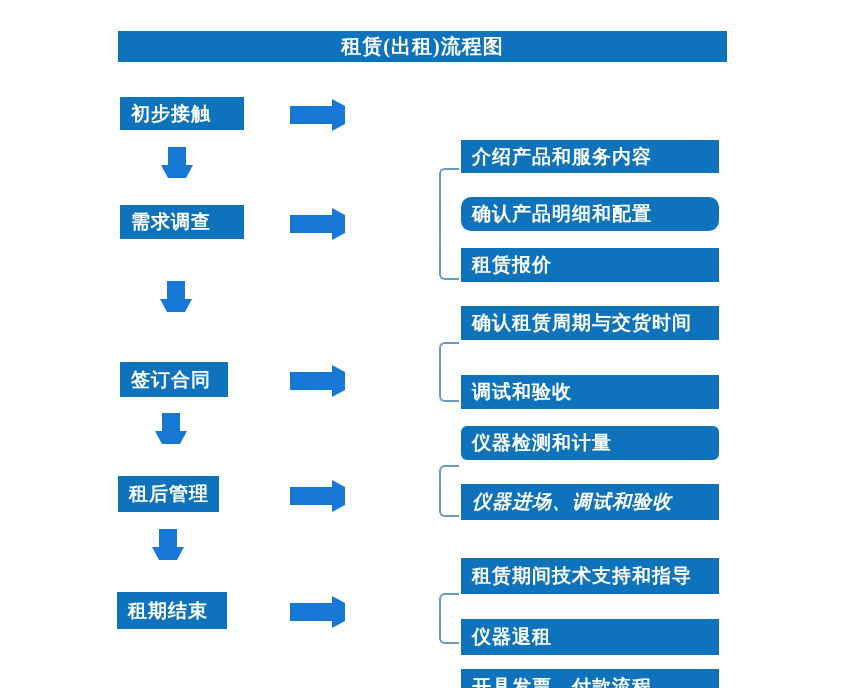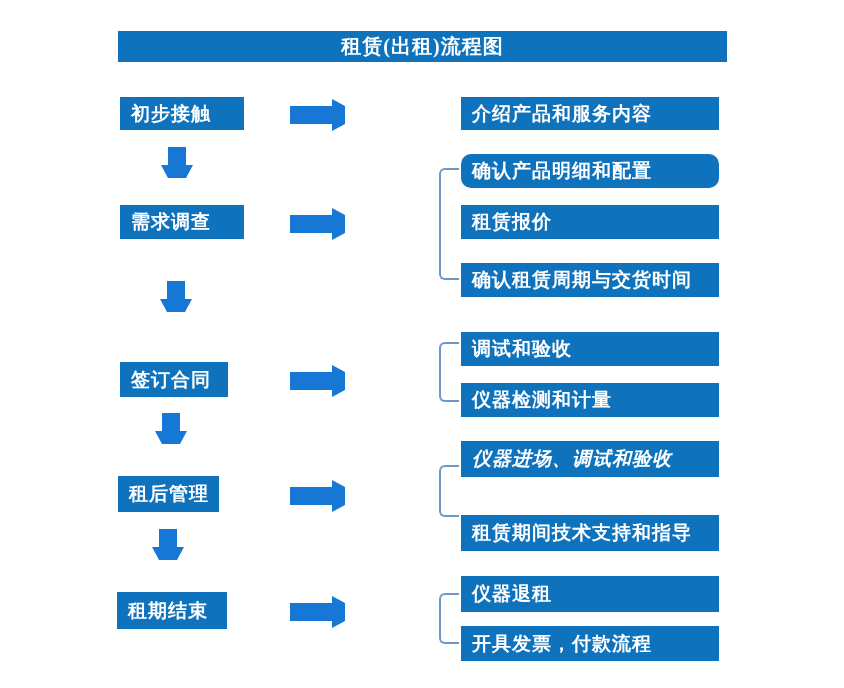--- a/index.html
+++ b/index.html
@@ -40,27 +40,27 @@
     white-space: nowrap;
     overflow: hidden;
   }
   
   .s0 { left: 102px; top:  79px; width: 124px; height: 33px; }
   .s1 { left: 102px; top: 187px; width: 124px; height: 34px; }
   .s2 { left: 102px; top: 344px; width: 108px; height: 35px; }
   .s3 { left: 100px; top: 458px; width: 101px; height: 36px; }
   .s4 { left:  99px; top: 574px; width: 110px; height: 37px; }
   
-  .r  { left: 443px; width: 258px; }
+  .r  { left: 443px; width: 258px; margin-top: 43px; }
   .r0 { top:  79px; height: 33px; }
   .r1 { top: 136px; height: 34px; border-radius: 10px; }
   .r2 { top: 187px; height: 34px; }
   .r3 { top: 245px; height: 34px; }
   .r4 { top: 314px; height: 34px; }
-  .r5 { top: 365px; height: 34px; }
+  .r5 { top: 365px; height: 34px; border-radius: 6px; }
   .r6 { top: 423px; height: 36px; font-style: italic; }
   .r7 { top: 497px; height: 36px; }
   .r8 { top: 558px; height: 36px; }
   .r9 { top: 608px; height: 35px; text-align: right; }
   
   .varrow {
     position: absolute;
     width: 15px;
     display: flex; flex-direction: column; align-items: center;
   }

